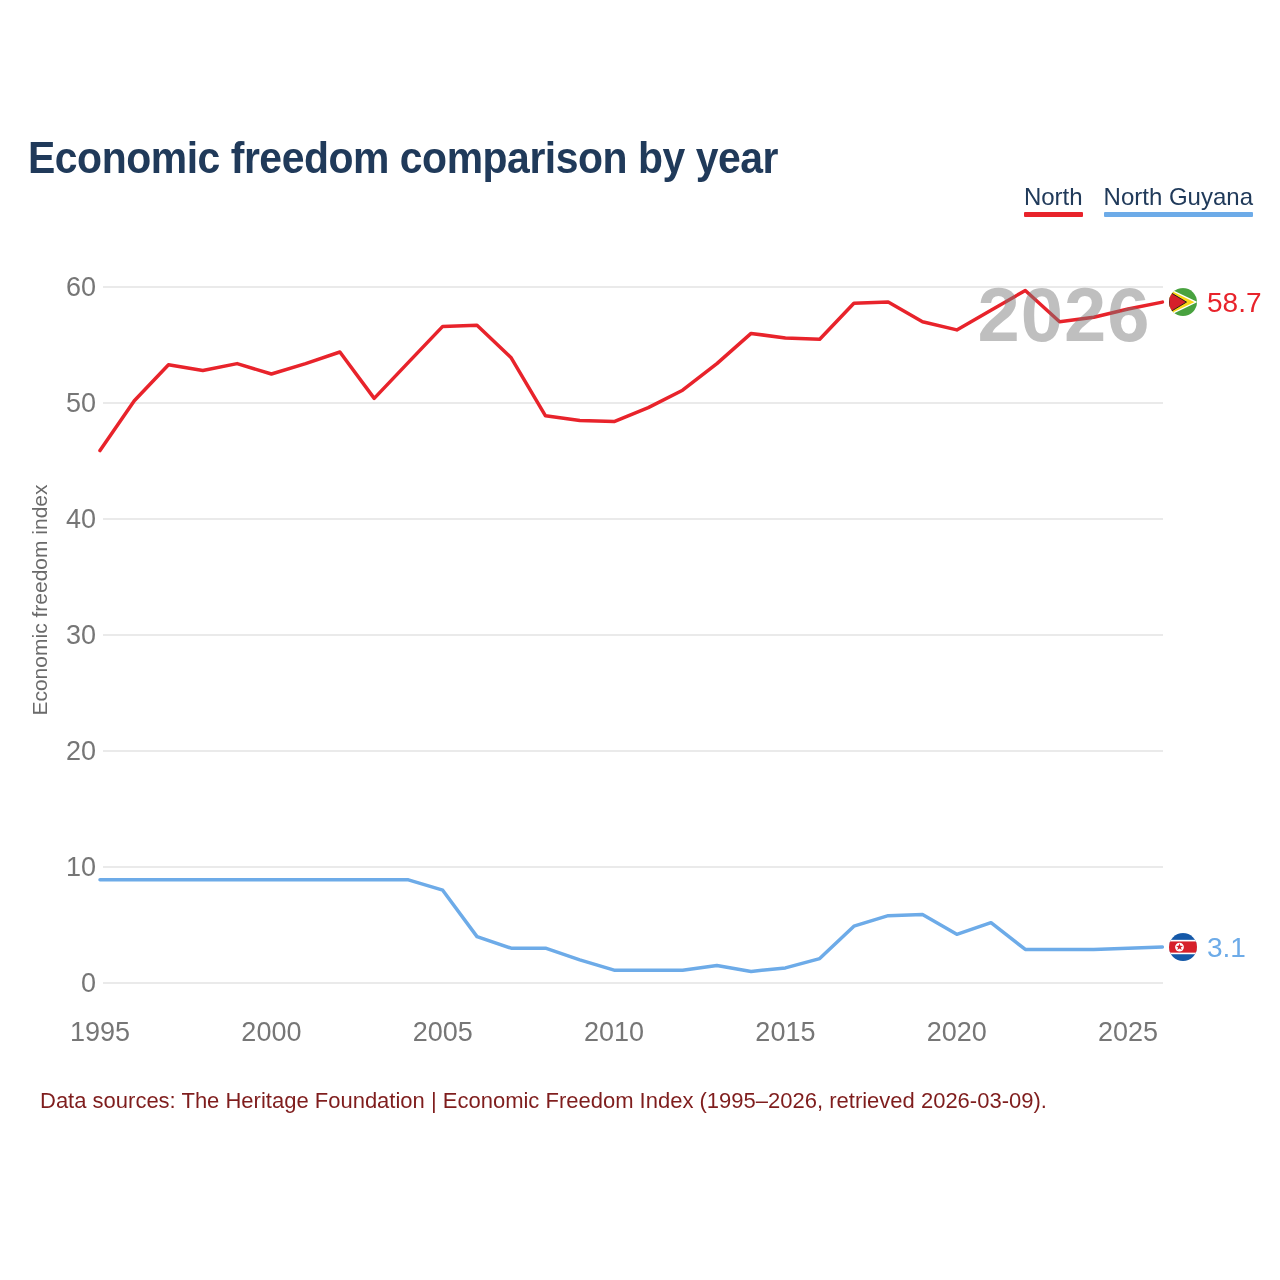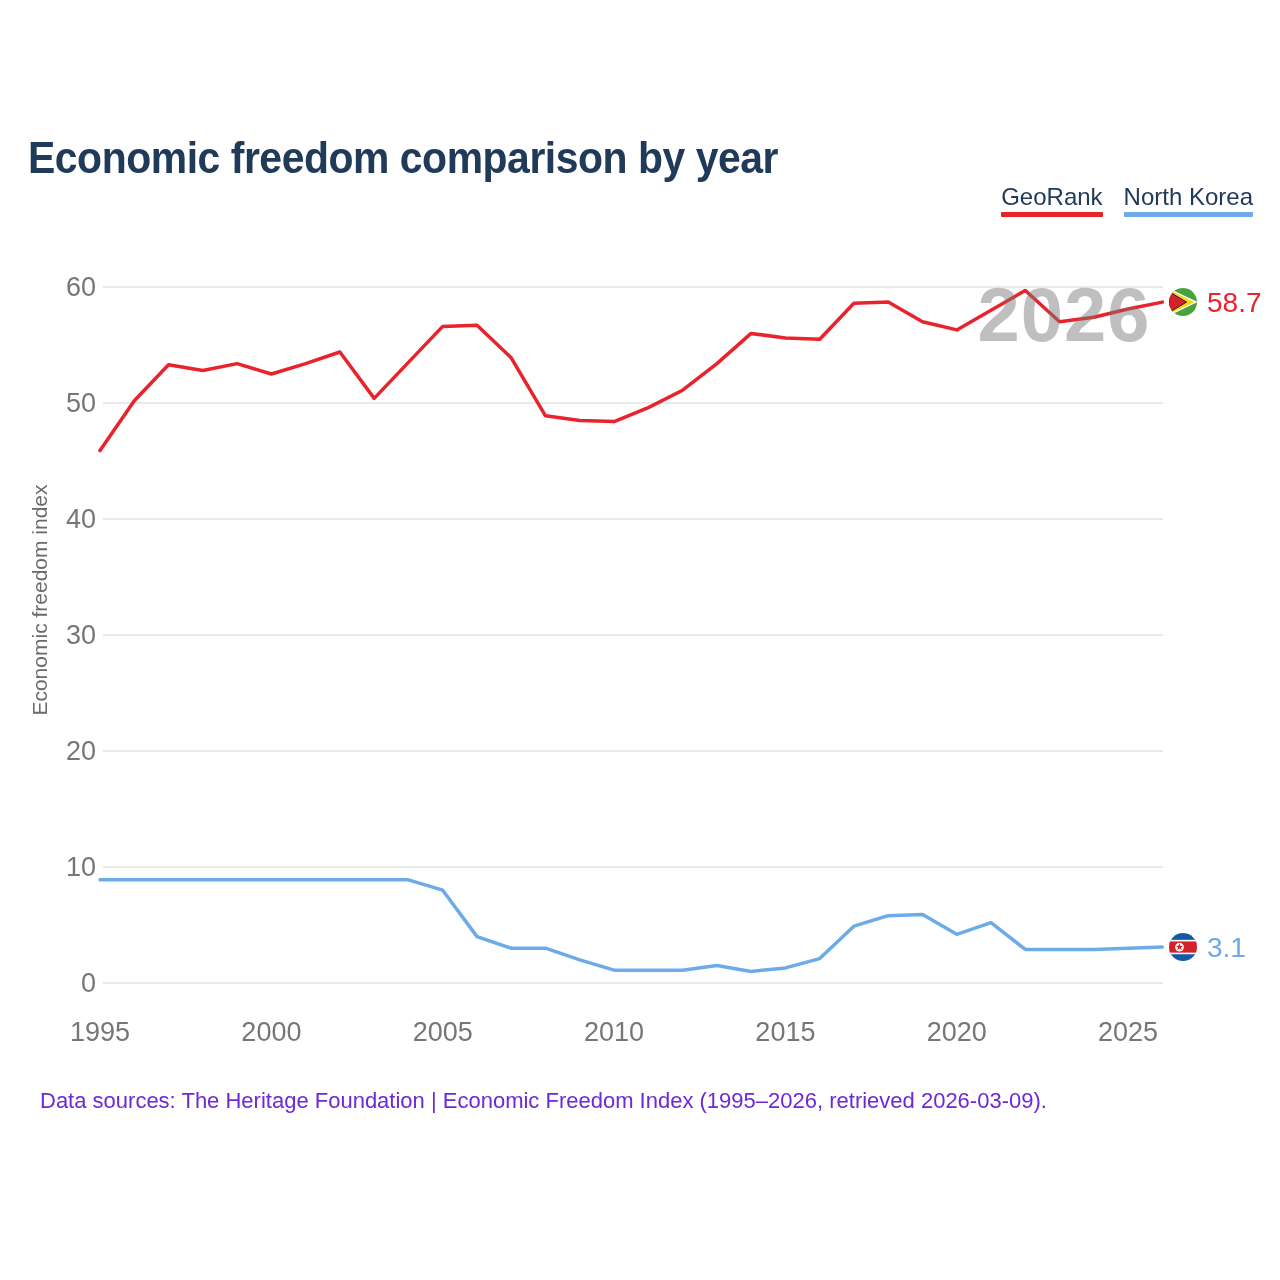--- a/index.html
+++ b/index.html
@@ -12,35 +12,35 @@
     font-size:44px;font-weight:700;color:#203a5a;letter-spacing:-0.5px;
     transform:scaleX(0.93);transform-origin:left top;white-space:nowrap;
   }
   .legend{position:absolute;top:184px;right:27px;display:flex;gap:21px;}
   .legend-item{display:flex;flex-direction:column;cursor:pointer;}
   .legend-label{font-size:24px;color:#203a5a;line-height:1.05;white-space:nowrap;}
   .legend-bar{height:4.5px;margin-top:3px;border-radius:1px;background:#999;}
   .chart-svg{position:absolute;left:0;top:0;}
   .footer{
     position:absolute;left:40px;top:1083px;
-    font-size:22px;color:#6d28d9;line-height:36px;
+    font-size:22px;color:#7f1d1d;line-height:36px;
   }
 </style>
 </head>
 <body>
 
 <h1 class="page-title">Economic freedom comparison by year</h1>
 
 <div class="legend">
   <div class="legend-item">
-    <span class="legend-label">GeoRank</span>
+    <span class="legend-label">North</span>
     <span class="legend-bar" style="background: rgb(232, 35, 43);"></span>
   </div>
   <div class="legend-item">
-    <span class="legend-label">North Korea</span>
+    <span class="legend-label">North Guyana</span>
     <span class="legend-bar" style="background: rgb(109, 171, 232);"></span>
   </div>
 </div>
 
 <svg id="chart-svg" class="chart-svg" width="1280" height="1280" viewBox="0 0 1280 1280" style="font-family:&quot;Liberation Sans&quot;,sans-serif;">
     <g>
       <line x1="103" y1="983.0" x2="1163" y2="983.0" stroke="#eaeaea" stroke-width="2"></line>
       <line x1="103" y1="867.0" x2="1163" y2="867.0" stroke="#eaeaea" stroke-width="2"></line>
       <line x1="103" y1="751.0" x2="1163" y2="751.0" stroke="#eaeaea" stroke-width="2"></line>
       <line x1="103" y1="635.0" x2="1163" y2="635.0" stroke="#eaeaea" stroke-width="2"></line>

